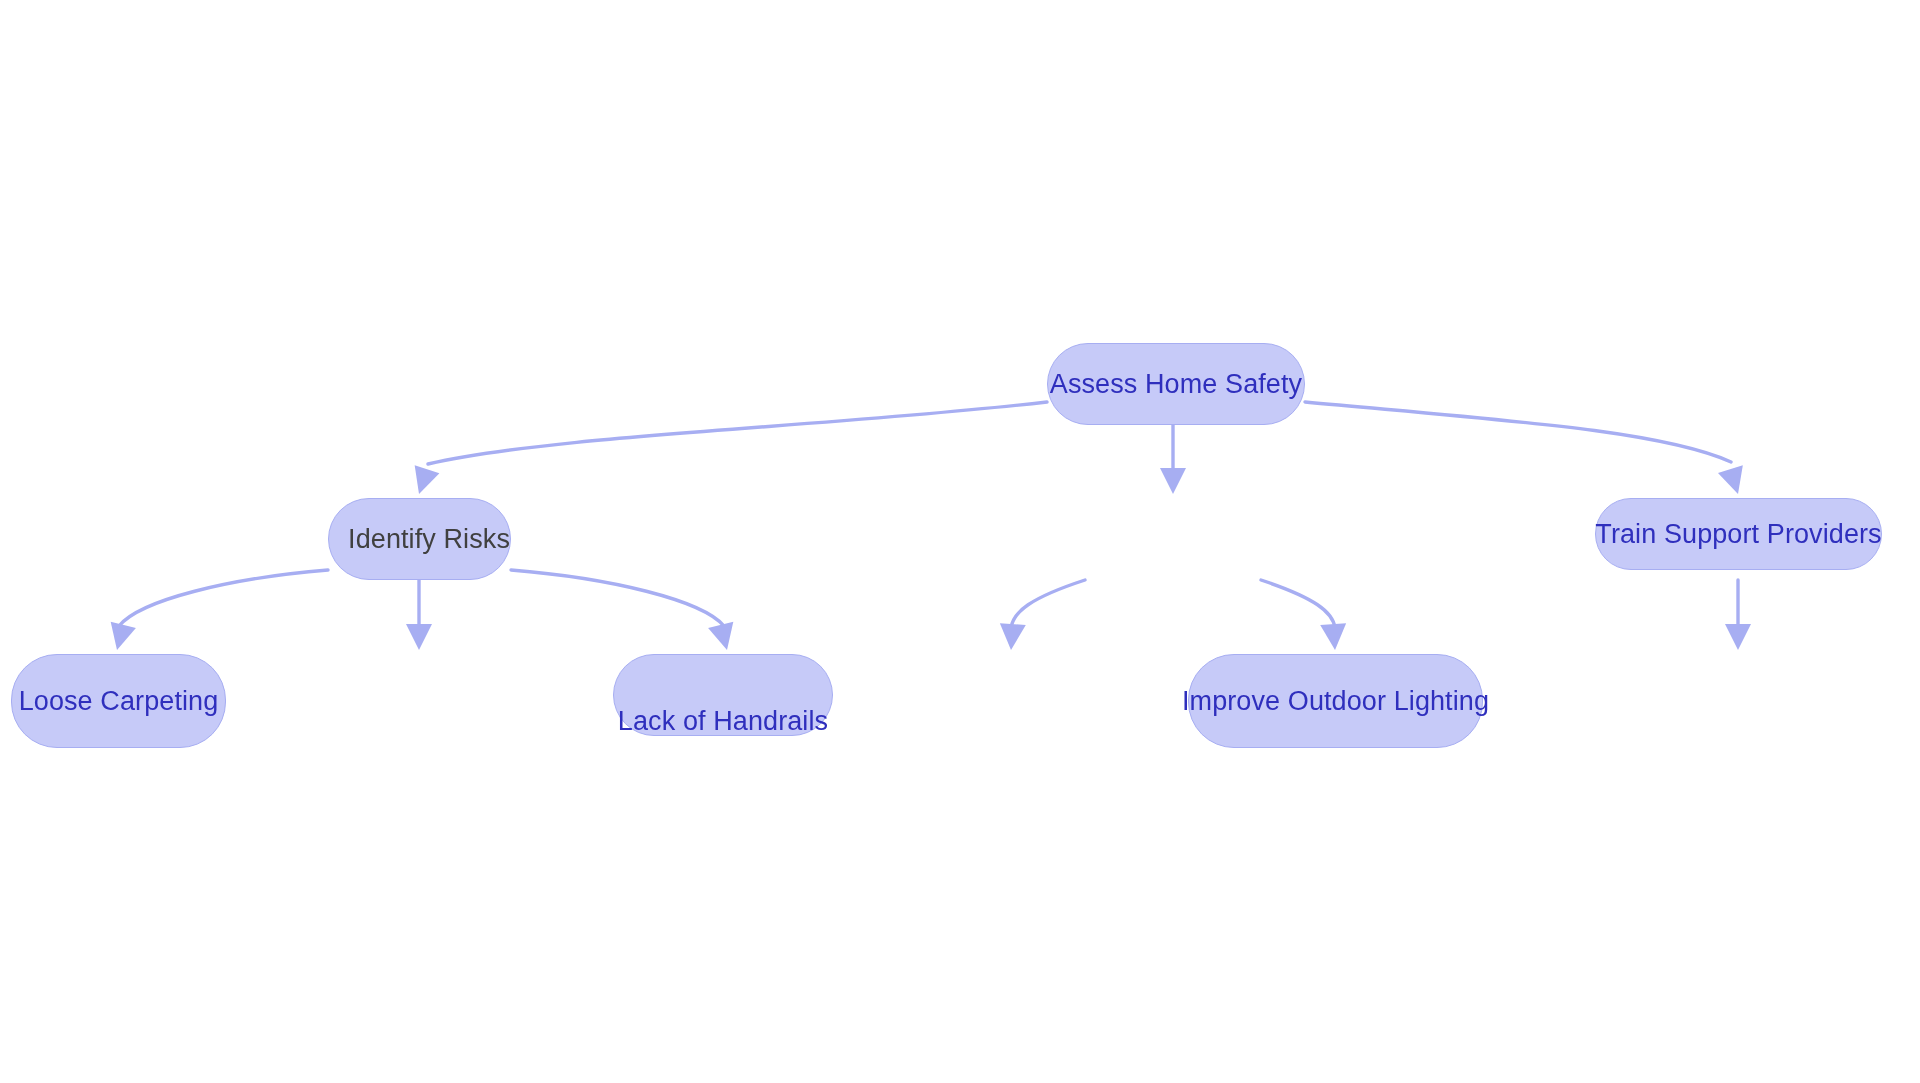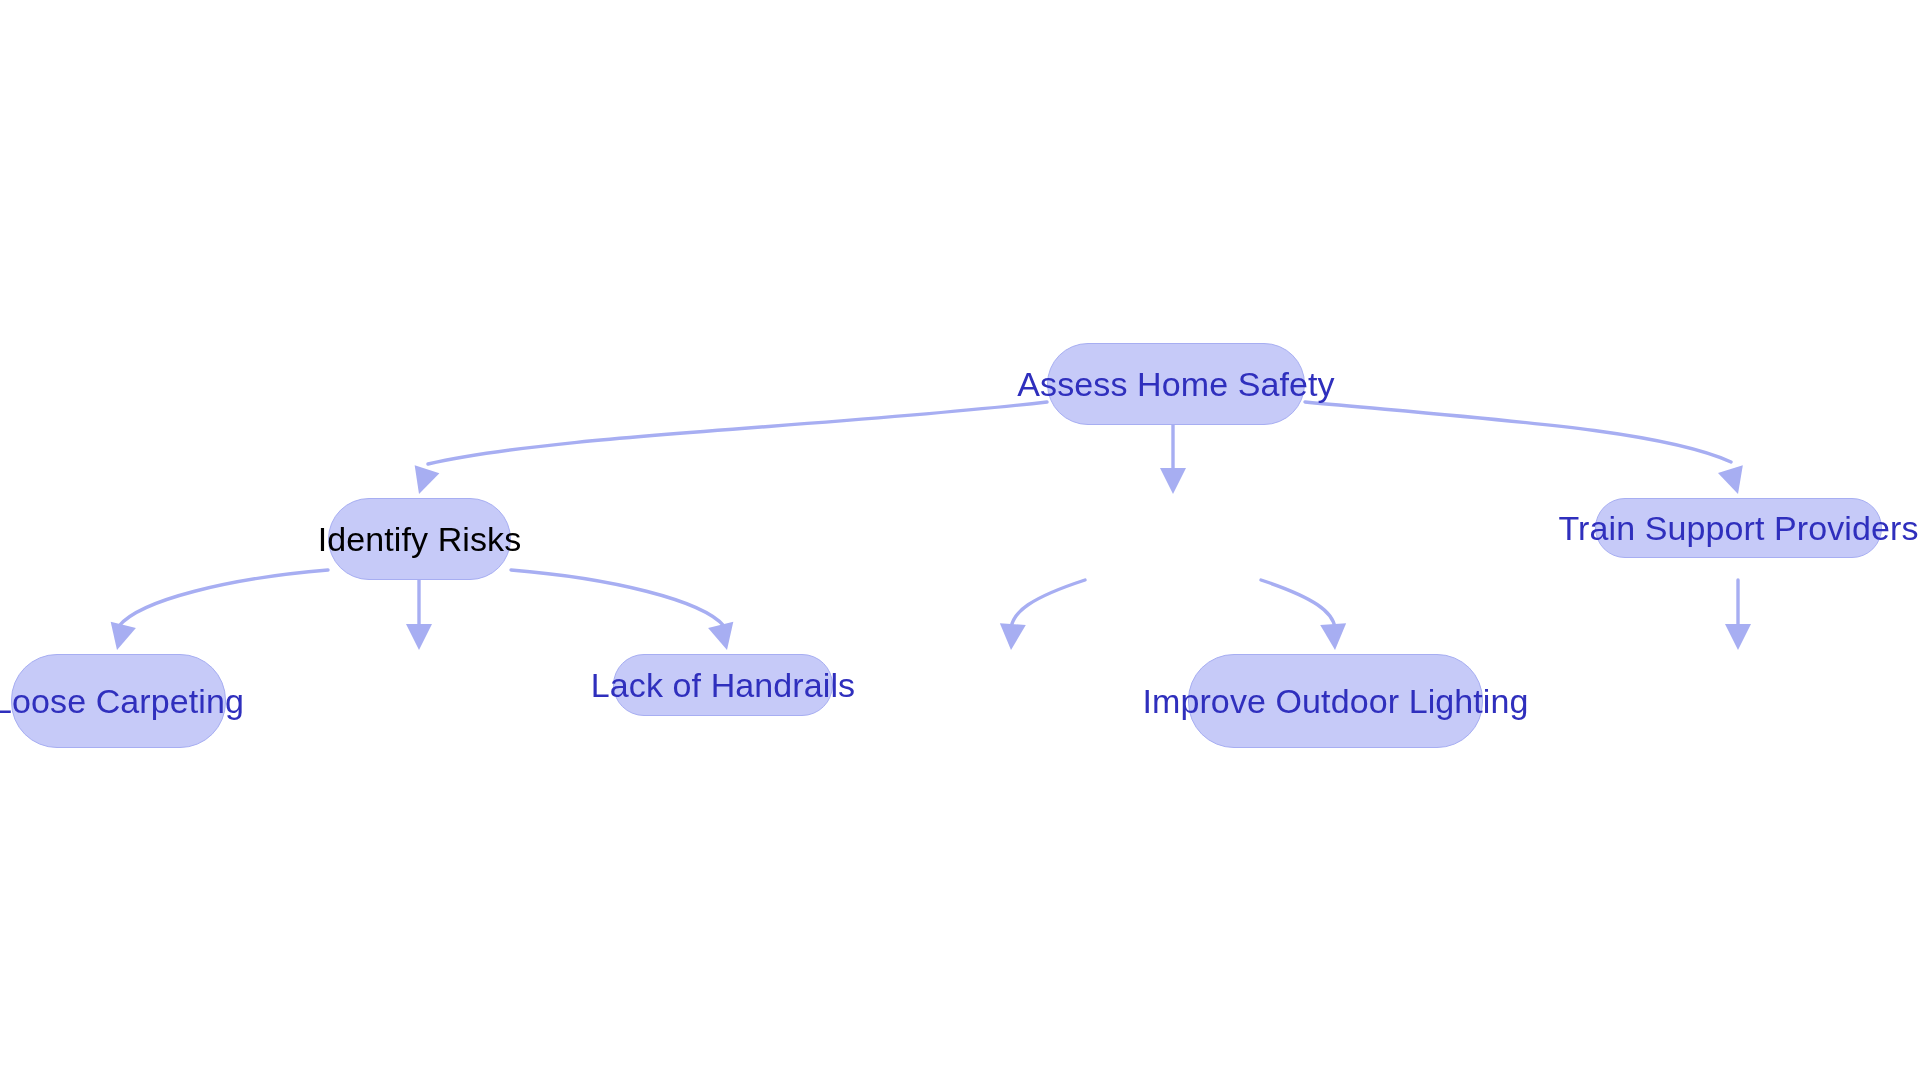--- a/index.html
+++ b/index.html
@@ -32,21 +32,21 @@
     position: absolute;
     box-sizing: border-box;
     display: flex;
     align-items: center;
     justify-content: center;
     background: #c6caf8;
     border: 1.6px solid #a7aef2;
     border-radius: 46px;
     color: #2f2fbd;
     font-family: "Liberation Sans", sans-serif;
-    font-size: 34px;
+    font-size: 27px;
     font-weight: 400;
     letter-spacing: 0.1px;
     white-space: nowrap;
     user-select: none;
   }
   .node-label {
     pointer-events: none;
     line-height: 1;
   }
 </style>
@@ -90,28 +90,28 @@
       </g>
       <g>
         <path d="M 1738,580 L 1738,626" fill="none" stroke="#a7aef2" stroke-width="3.4" stroke-linecap="round"></path>
         <polygon points="0,0 -26,-13 -26,13" fill="#a7aef2" transform="translate(1738,650) rotate(90)"></polygon>
       </g>
     </svg>
 
 <div class="node" style="left: 1047px; top: 343px; width: 258px; height: 82px; background: rgb(198, 202, 248); border-color: rgb(167, 174, 242); color: rgb(47, 47, 189);">
       <span class="node-label">Assess Home Safety</span>
     </div>
-    <div class="node" style="left: 328px; top: 498px; width: 183px; height: 82px; background: rgb(198, 202, 248); border-color: rgb(167, 174, 242); color: #000000;">
+    <div class="node" style="left: 328px; top: 498px; width: 183px; height: 82px; background: rgb(198, 202, 248); border-color: rgb(167, 174, 242); color: #404040; justify-content: flex-end;">
       <span class="node-label">Identify Risks</span>
     </div>
-    <div class="node" style="left: 1595px; top: 498px; width: 287px; height: 60px; background: rgb(198, 202, 248); border-color: rgb(167, 174, 242); color: rgb(47, 47, 189);">
+    <div class="node" style="left: 1595px; top: 498px; width: 287px; height: 72px; background: rgb(198, 202, 248); border-color: rgb(167, 174, 242); color: rgb(47, 47, 189);">
       <span class="node-label">Train Support Providers</span>
     </div>
     <div class="node" style="left: 11px; top: 654px; width: 215px; height: 94px; background: rgb(198, 202, 248); border-color: rgb(167, 174, 242); color: rgb(47, 47, 189);">
       <span class="node-label">Loose Carpeting</span>
     </div>
-    <div class="node" style="left: 613px; top: 654px; width: 220px; height: 62px; background: rgb(198, 202, 248); border-color: rgb(167, 174, 242); color: rgb(47, 47, 189);">
+    <div class="node" style="left: 613px; top: 654px; width: 220px; height: 82px; background: rgb(198, 202, 248); border-color: rgb(167, 174, 242); color: rgb(47, 47, 189); align-items: flex-end;">
       <span class="node-label">Lack of Handrails</span>
     </div>
     <div class="node" style="left: 1188px; top: 654px; width: 295px; height: 94px; background: rgb(198, 202, 248); border-color: rgb(167, 174, 242); color: rgb(47, 47, 189);">
       <span class="node-label">Improve Outdoor Lighting</span>
     </div>
   </div>
 
 </body></html>

